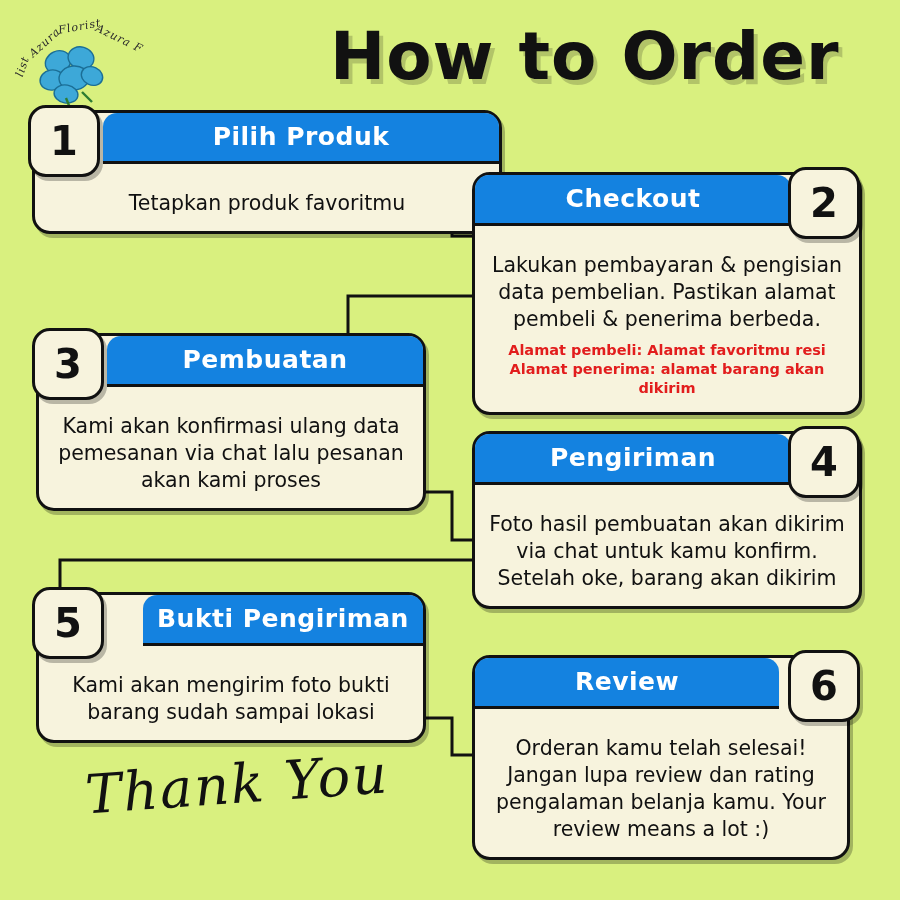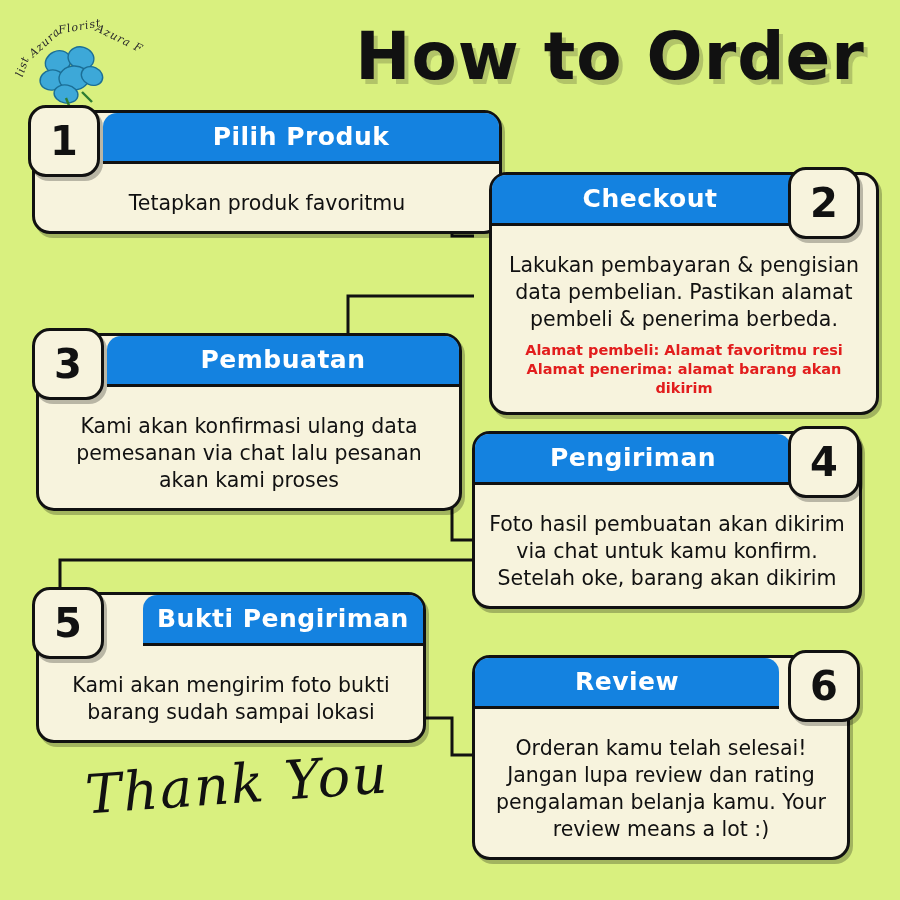--- a/index.html
+++ b/index.html
@@ -55,21 +55,20 @@
     left: 26px;
     top: 28px;
   }
 
   
   .title {
     position: absolute;
     left: 330px;
     top: 18px;
     width: 560px;
-    text-align: center;
     font-family: "DejaVu Sans", sans-serif;
     font-weight: bold;
     font-size: 66px;
     color: #111;
     letter-spacing: 1px;
     text-shadow: 4px 5px 0 rgba(0,0,0,0.18);
   }
 
   
   .card {
@@ -201,33 +200,33 @@
   </div>
 
   <div class="title">How to Order</div>
 
   <div class="card" style="left:32px; top:110px; width:470px;">
     <div class="card-header" style="margin-left:68px; border-radius:14px 14px 0 0;">Pilih Produk</div>
     <div class="card-body">Tetapkan produk favoritmu</div>
   </div>
   <div class="badge" style="left:28px; top:105px;">1</div>
 
-  <div class="card" style="left:472px; top:172px; width:390px;margin-left:17px;">
+  <div class="card" style="left:472px; top:172px; width:390px;">
     <div class="card-header" style="margin-right:68px; border-radius:14px 14px 0 0;">Checkout</div>
     <div class="card-body">
       <span>Lakukan pembayaran &amp; pengisian data pembelian. Pastikan alamat pembeli &amp; penerima berbeda.</span>
       <div class="note">
         <div>Alamat pembeli: Alamat favoritmu resi</div>
         <div>Alamat penerima: alamat barang akan dikirim</div>
       </div>
     </div>
   </div>
   <div class="badge" style="left:788px; top:167px;">2</div>
 
-  <div class="card" style="left:36px; top:333px; width:426px;">
+  <div class="card" style="left:36px; top:333px; width:390px;">
     <div class="card-header" style="margin-left:68px; border-radius:14px 14px 0 0;">Pembuatan</div>
     <div class="card-body">Kami akan konfirmasi ulang data pemesanan via chat lalu pesanan akan kami proses</div>
   </div>
   <div class="badge" style="left:32px; top:328px;">3</div>
 
   <div class="card" style="left:472px; top:431px; width:390px;">
     <div class="card-header" style="margin-right:68px; border-radius:14px 14px 0 0;">Pengiriman</div>
     <div class="card-body">Foto hasil pembuatan akan dikirim via chat untuk kamu konfirm. Setelah oke, barang akan dikirim</div>
   </div>
   <div class="badge" style="left:788px; top:426px;">4</div>

